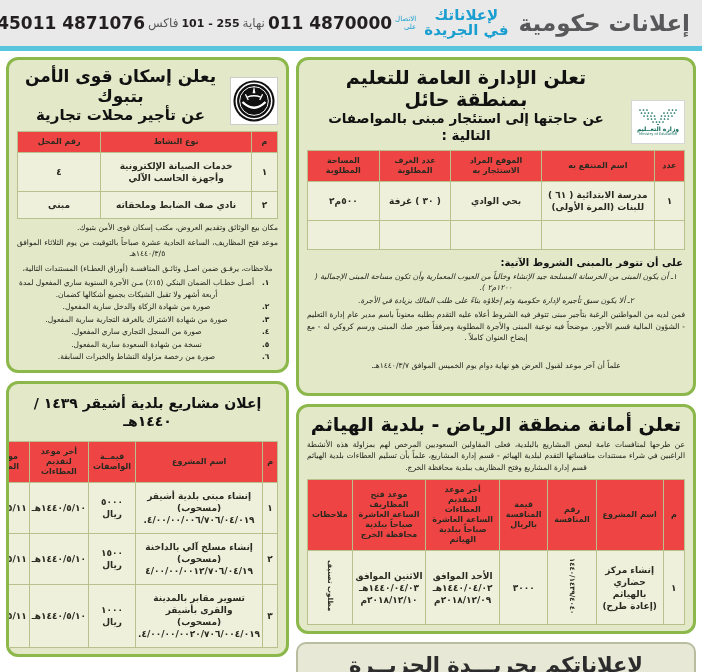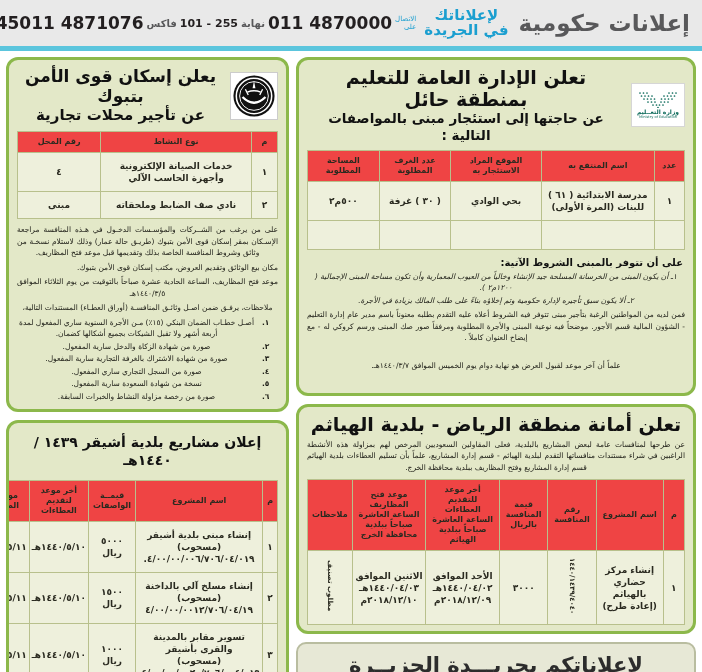--- a/index.html
+++ b/index.html
@@ -33,21 +33,21 @@
   .mh-blue span{display:block;}
   .mh-small-stack{
     color:#1b9fd0;font-size:7px;line-height:8px;
     margin-left:3px;white-space:nowrap;
   }
   .mh-small-stack span{display:block;}
   .mh-num{
     font-size:17px;font-weight:bold;color:#231f20;white-space:nowrap;
     letter-spacing:0px;direction:ltr;
   }
-  .mh-lbl{font-size:10px;color:#58585a;white-space:nowrap;margin:0 3px;font-weight:bold;}
+  .mh-lbl{font-size:12px;color:#58585a;white-space:nowrap;margin:0 3px;}
   .mh-gap{width:7px;}
 
   
   #page{
     position:absolute;left:0;top:51px;width:702px;height:621px;
     direction:rtl;
   }
   .col-right{position:absolute;right:6px;top:6px;width:400px;}
   .col-left{position:absolute;left:6px;top:6px;width:283px;}
 
@@ -55,21 +55,21 @@
   .ad{
     background:#e3e8c8;
     border:3px solid #8cb84b;
     border-radius:12px;
     box-sizing:border-box;
     padding:6px 8px;
     margin-bottom:8px;
     overflow:hidden;
   }
 
-  .ad-head{display:flex;align-items:center;direction:rtl;}
+  .ad-head{display:flex;align-items:flex-end;direction:rtl;}
   .ad-head-txt{flex:1;text-align:center;}
   .ttl1{
     font-size:19px;font-weight:bold;color:#111;line-height:22px;
     letter-spacing:-0.5px;
   }
   .ttl2{
     font-size:13.5px;font-weight:bold;color:#111;line-height:17px;
   }
   .logo-box{
     width:52px;height:42px;background:#fff;border:1px solid #d6d6d6;
@@ -343,21 +343,20 @@
             <td>٤</td>
           </tr>
           <tr>
             <td>٢</td>
             <td class="tiny" style="font-weight:bold">نادي صف الضابط وملحقاته</td>
             <td>مبنى</td>
           </tr>
         </tbody>
       </table>
 
-      <div class="para" style="margin-top:5px">على من يرغب من الشــركات والمؤسـسات الدخـول في هـذه المنافسة مراجعة الإسـكان بمقر إسكان قوى الأمن بتبوك (طريـق حالة عمار) وذلك لاستلام نسخـة من وثائق وشروط المنافسة الخاصة بذلك وتقديمها قبل موعد فتح المظاريف.</div>
       <div class="para para-r">مكان بيع الوثائق وتقديم العروض، مكتب إسكان قوى الأمن بتبوك.</div>
       <div class="para">موعد فتح المظاريف، الساعة الحادية عشرة صباحاً بالتوقيت من يوم الثلاثاء الموافق ١٤٤٠/٣/٥هـ</div>
       <div class="para">ملاحظات، يرفـق ضمن اصـل وثائـق المنافسـة (أوراق العطـاء) المستندات التالية،</div>
 
       <ul class="ol ctr">
         <li>
           <span class="n">١.</span>
           <span class="t">أصـل خطـاب الضمان البنكي (١٥٪) مـن الأجرة السنوية ساري المفعول لمدة أربعة أشهر ولا تقبل الشيكات بجميع أشكالها كضمان.</span>
         </li>
         <li>

